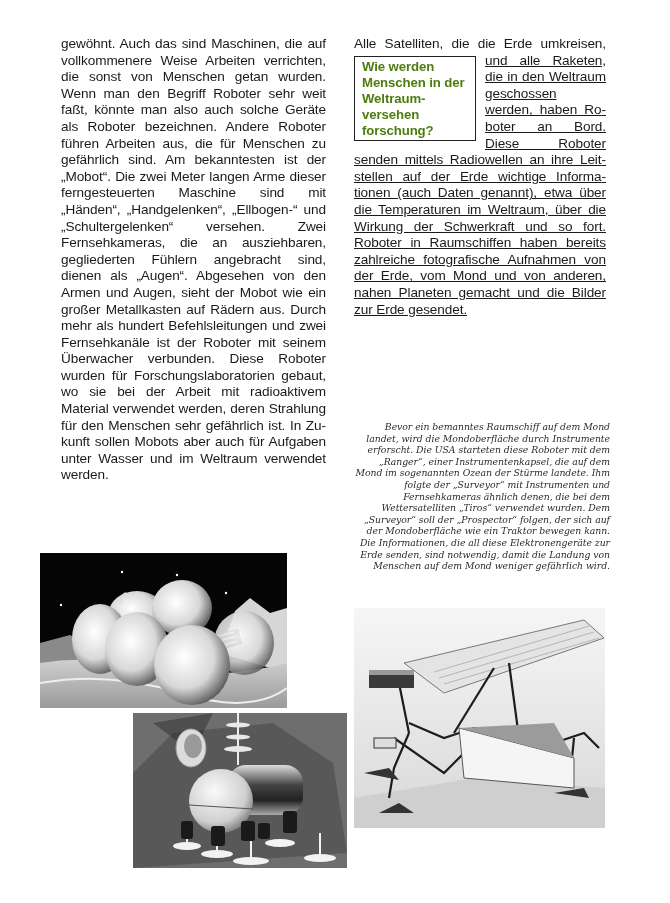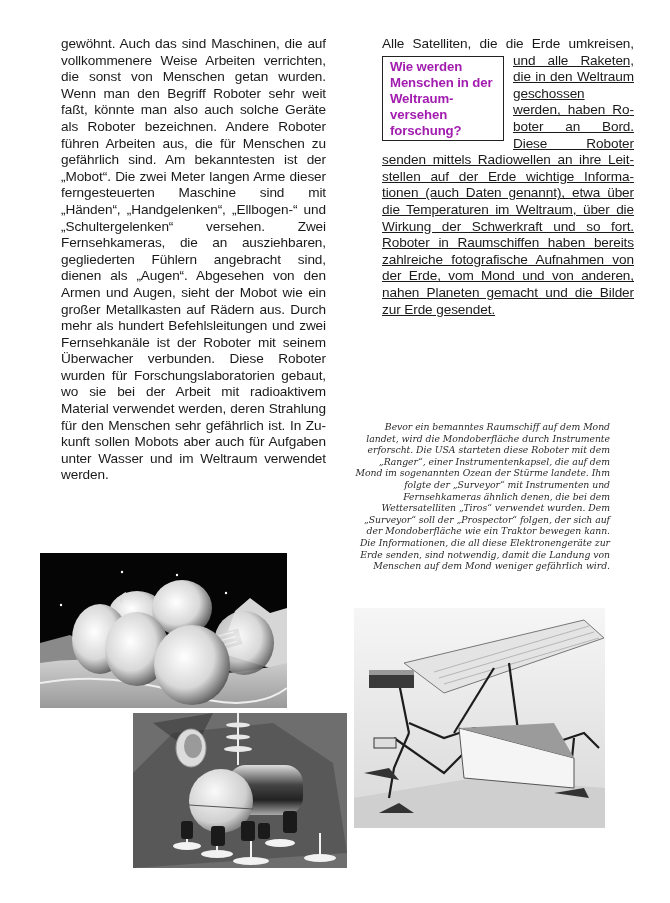--- a/index.html
+++ b/index.html
@@ -9,33 +9,33 @@
   .col-left {
     position: absolute; left: 61px; top: 36px; width: 265px;
     font-family: "Liberation Sans", sans-serif; font-size: 13.6px; line-height: 16.6px;
     text-align: justify; hyphens: manual; letter-spacing: -0.1px;
   }
   .col-left p { margin: 0; }
 
   .col-right-top {
     position: absolute; left: 354px; top: 36px; width: 252px;
     font-family: "Liberation Sans", sans-serif; font-size: 13.6px; line-height: 16.6px;
-    text-align: justify; letter-spacing: -0.1px; margin-left: 28px;
+    text-align: justify; letter-spacing: -0.1px;
   }
   .col-right-top p { margin: 0; text-decoration: underline; }
   .intro-line { display: block; text-align: justify; text-align-last: justify; }
 
   .float-box {
     float: left; width: 113px; height: 81px;
     border: 1.5px solid #222; margin: 3px 9px 2px 0;
     padding: 2px 0 0 7px; box-sizing: content-box;
   }
   .float-box span {
     display: block; font-family: "Liberation Sans", sans-serif; font-weight: bold;
-    font-size: 13.2px; line-height: 16.2px; color: #a21caf; text-align: left;
+    font-size: 13.2px; line-height: 16.2px; color: #4d7c0f; text-align: left;
   }
 
   .caption {
     position: absolute; left: 355px; top: 421px; width: 255px;
     font-family: "DejaVu Serif", serif; font-style: italic;
     font-size: 9.3px; line-height: 11.6px; color: #2a2a2a; letter-spacing: -0.05px;
   }
   .caption p { margin: 0; text-align: right; }
 
   .illus { position: absolute; overflow: hidden; }

